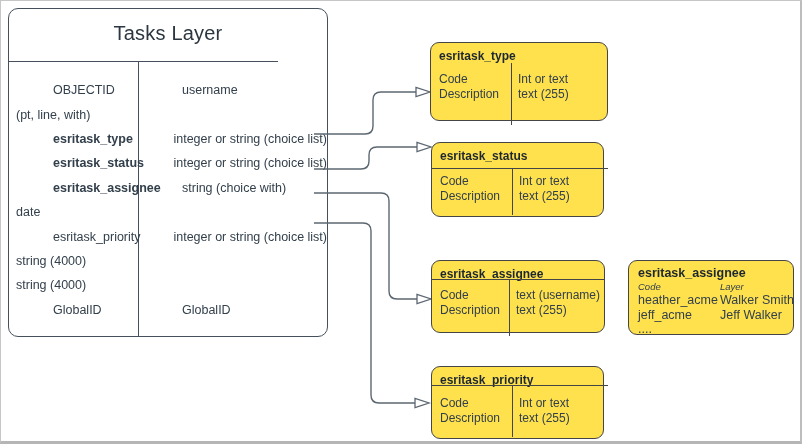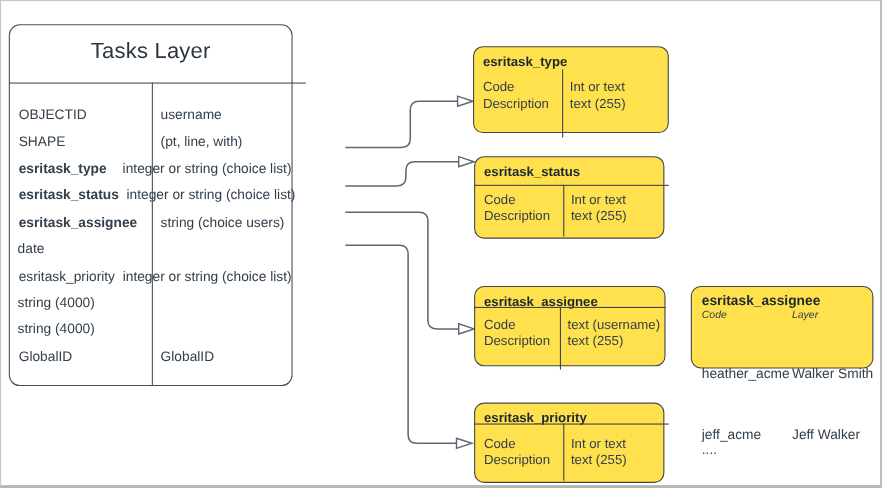--- a/index.html
+++ b/index.html
@@ -5,38 +5,38 @@
   * { margin:0; padding:0; box-sizing:border-box; }
   body { font-family:"Liberation Sans", sans-serif; background:#ffffff; }
   .canvas {
     position:relative; width:802px; height:444px; background:#ffffff;
     border:1px solid #c6c6c6; border-right:2px solid #bdbdbd; border-bottom:3px solid #b5b5b5;
     overflow:hidden; color:#33404c;
   }
 
   
   .entity {
-    position:absolute; left:7px; top:21px; width:258px; height:329px;
+    position:absolute; left:7px; top:7px; width:320px; height:329px;
     background:#ffffff; border:1.6px solid #45505c; border-radius:10px;
   }
   .entity-title {
     padding-top:13px; text-align:center; font-size:20px; color:#2b3640;
     letter-spacing:0.2px;
   }
   .entity-title-sep {
     position:absolute; left:0; top:52px; width:269px; height:0;
     border-top:1.4px solid #45505c;
   }
   .entity-col-divider {
     position:absolute; left:129px; top:52px; bottom:0; width:0;
     border-left:1.4px solid #45505c;
   }
   .entity-rows { position:absolute; left:0; right:0; top:69px; }
   .f-row { display:flex; height:24.4px; align-items:center; font-size:12.5px; }
-  .f-name { width:130px; padding-left:8px; white-space:nowrap; }
+  .f-name { width:130px; padding-left:8px; white-space:nowrap;margin-left:36px; }
   .f-type { padding-left:7px; white-space:nowrap; }
   .f-row.bold .f-name { font-weight:bold; }
 
   
   svg.connectors { position:absolute; left:0; top:0; pointer-events:none; }
   .conn { fill:none; stroke:#5c6772; stroke-width:1.4; }
   .arrowhead { fill:#ffffff; stroke:#5c6772; stroke-width:1.3; stroke-linejoin:miter; }
 
   
   .domain {
@@ -68,21 +68,21 @@
   #box-priority { left:430px; top:365px; width:173px; height:73px; }
   #box-priority .d-sep { top:18px; width:177px; }                 
   #box-priority .d-divider { left:80px; top:18px; height:52px; }
   #box-priority .d-body { top:29px; }
 
   
   #box-cvd { left:627px; top:259px; width:166px; height:75px; padding:5px 0 0 9px; }
   .cvd-title { font-size:12.5px; font-weight:bold; color:#1d2730; line-height:15px; white-space:nowrap; }
   .cvd-grid { display:grid; grid-template-columns:82px auto; }
   .cvd-head { font-size:9.5px; font-style:italic; line-height:12px; }
-  .cvd-cell { font-size:12.5px; line-height:15px; white-space:nowrap;margin-top:40px; }
+  .cvd-cell { font-size:12.5px; line-height:15px; white-space:nowrap; }
   .cvd-dots { font-size:12.5px; line-height:12px; }
   .cvd-caption {
     position:absolute; left:627px; top:340px; width:166px;
     text-align:center; font-size:11px; font-style:italic; color:#33404c;
   }
 </style>
 </head>
 <body>
 
 <div class="canvas">
@@ -90,34 +90,33 @@
   <div class="entity">
     <div class="entity-title">Tasks Layer</div>
     <div class="entity-title-sep"></div>
     <div class="entity-col-divider"></div>
     <div class="entity-rows">
       <div class="f-row">
         <div class="f-name">OBJECTID</div>
         <div class="f-type">username</div>
       </div>
       <div class="f-row">
-        <div class="f-name">SHAPE</div>
         <div class="f-type">(pt, line, with)</div>
       </div>
       <div class="f-row bold">
         <div class="f-name">esritask_type</div>
         <div class="f-type">integer or string (choice list)</div>
       </div>
       <div class="f-row bold">
         <div class="f-name">esritask_status</div>
         <div class="f-type">integer or string (choice list)</div>
       </div>
       <div class="f-row bold">
         <div class="f-name">esritask_assignee</div>
-        <div class="f-type">string (choice users)</div>
+        <div class="f-type">string (choice with)</div>
       </div>
       <div class="f-row">
         <div class="f-type">date</div>
       </div>
       <div class="f-row">
         <div class="f-name">esritask_priority</div>
         <div class="f-type">integer or string (choice list)</div>
       </div>
       <div class="f-row">
         <div class="f-type">string (4000)</div>

